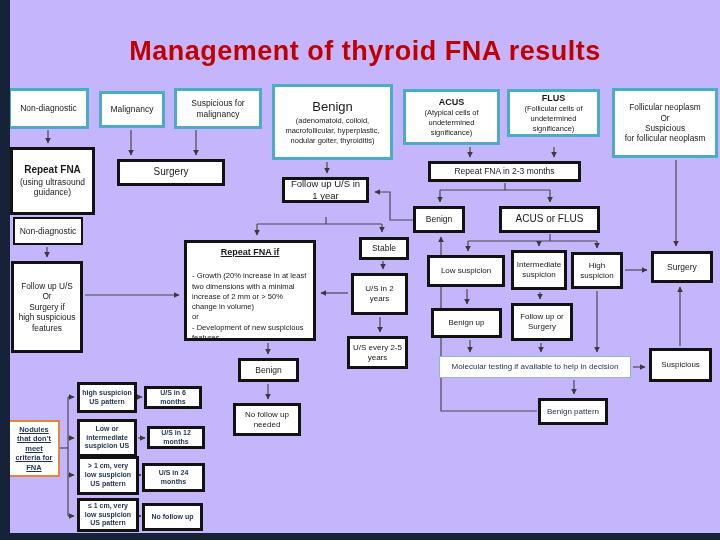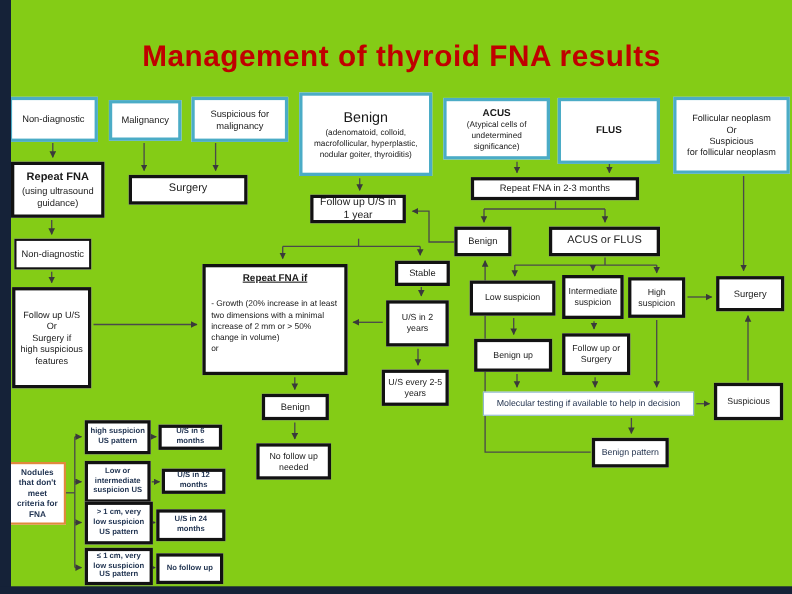--- a/index.html
+++ b/index.html
@@ -1,31 +1,31 @@
 <!DOCTYPE html>
 <html><head>
 <meta charset="utf-8">
 <style>
   html,body{margin:0;padding:0;}
   body{width:720px;height:540px;overflow:hidden;background:#fdfdfd;
        font-family:"Liberation Sans","DejaVu Sans",sans-serif;}
-  #slide{position:relative;width:720px;height:540px;background:#84cc16;}
+  #slide{position:relative;width:720px;height:540px;background:#c4b5fd;}
   #left-strip{position:absolute;left:0;top:0;width:10px;height:540px;background:#152238;z-index:3;}
   #bottom-strip{position:absolute;left:0;top:533px;width:720px;height:7px;background:#152238;z-index:3;}
   #title{position:absolute;left:10px;right:0;top:36px;text-align:center;
          font-size:27px;font-weight:700;color:#c00000;letter-spacing:.5px;z-index:2;}
   svg.connectors{position:absolute;left:0;top:0;z-index:1;}
   .node{position:absolute;box-sizing:border-box;background:#fff;border:2px solid #121212;
         display:flex;align-items:center;justify-content:center;text-align:center;
         color:#1a1a1a;font-size:8px;line-height:1.25;padding:1px 2px;z-index:2;}
   .col{flex-direction:column;}
   .teal{border:3px solid #4bacc6;}
   .thick{border-width:3px;}
   .thin{border-width:1px;}
-  .orange{border:2px solid #e0893c;color:#1f3250;font-weight:700;}
+  .orange{border:2px solid #e0893c;color:#1f3250;font-weight:700;text-decoration:underline;}
   .navy{color:#1f3250;font-weight:700;}
   .blue-box{border:1px solid #8fb8ce;color:#253550;text-align:center;}
   .nt{font-weight:700;font-size:9px;}
   .ns{font-size:7.5px;line-height:1.3;}
   .big-title{font-size:13px;font-weight:400;margin-bottom:1px;}
   .u{text-decoration:underline;font-weight:700;font-size:9px;margin-bottom:13px;}
   .body-left{font-size:7.6px;text-align:left;width:100%;line-height:1.35;}
 </style>
 </head>
 <body>
@@ -105,31 +105,32 @@
     <span>Suspicious for malignancy</span>
   </div>
   <div class="node teal col" style="left:272px;top:84px;width:121px;height:76px">
     <span class="big-title">Benign</span>
     <span class="ns">(adenomatoid, colloid, macrofollicular, hyperplastic, nodular goiter, thyroiditis)</span>
   </div>
   <div class="node teal col" style="left:403px;top:89px;width:97px;height:56px">
     <span class="nt">ACUS</span>
     <span class="ns">(Atypical cells of undetermined significance)</span>
   </div>
-  <div class="node teal col" style="left:507px;top:89px;width:93px;height:60px">
+  <div class="node teal col" style="left:507px;top:89px;width:93px;height:48px">
     <span class="nt">FLUS</span>
+    <span class="ns">(Follicular cells of undetermined significance)</span>
   </div>
   <div class="node teal col" style="left:612px;top:88px;width:106px;height:70px;font-size:8.3px">
     <span>Follicular neoplasm</span>
     <span>Or</span>
     <span>Suspicious</span>
     <span>for follicular neoplasm</span>
   </div>
 
-  <div class="node col thick" style="left:10px;top:147px;width:85px;height:51px">
+  <div class="node col thick" style="left:10px;top:147px;width:85px;height:68px">
     <span style="font-weight:700;font-size:10px">Repeat FNA</span>
     <span style="font-size:8.5px">(using ultrasound guidance)</span>
   </div>
   <div class="node thick" style="left:117px;top:159px;width:108px;height:27px;font-size:10px">
     <span>Surgery</span>
   </div>
   <div class="node thick" style="left:282px;top:177px;width:87px;height:26px;font-size:9.5px">
     <span>Follow up U/S in 1 year</span>
   </div>
   <div class="node thick" style="left:428px;top:161px;width:153px;height:21px;font-size:8.5px">
@@ -143,20 +144,21 @@
     <span>Follow up U/S</span>
     <span>Or</span>
     <span>Surgery if</span>
     <span>high suspicious</span>
     <span>features</span>
   </div>
   <div class="node col thick" style="left:184px;top:240px;width:132px;height:101px;justify-content:flex-start;padding:4px 5px">
     <span class="u">Repeat FNA if</span>
     <span class="body-left">- Growth (20% increase in at least two dimensions with a minimal increase of 2 mm or &gt; 50% change in volume)</span>
     <span class="body-left">or</span>
+    <span class="body-left">- Development of new suspicious features</span>
   </div>
   <div class="node thick" style="left:359px;top:237px;width:50px;height:23px;font-size:8.5px">
     <span>Stable</span>
   </div>
   <div class="node thick" style="left:413px;top:206px;width:52px;height:27px;font-size:8.5px">
     <span>Benign</span>
   </div>
   <div class="node thick" style="left:499px;top:206px;width:101px;height:27px;font-size:10px">
     <span>ACUS or FLUS</span>
   </div>

